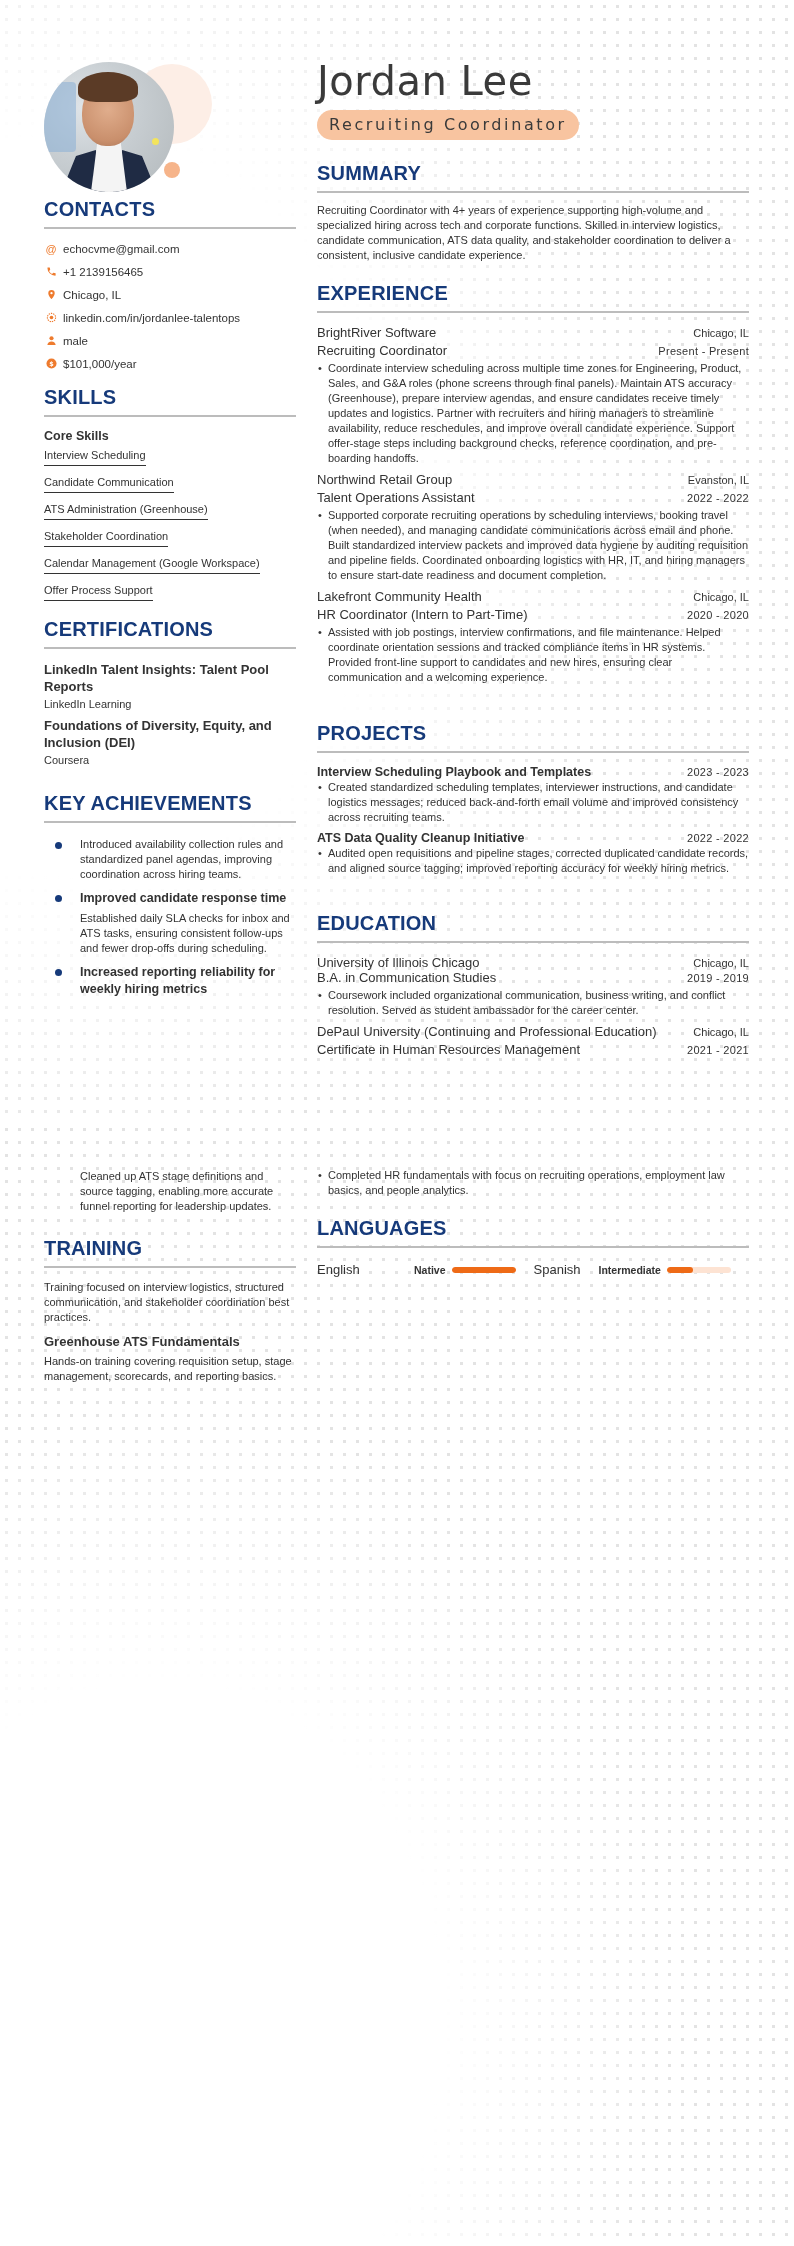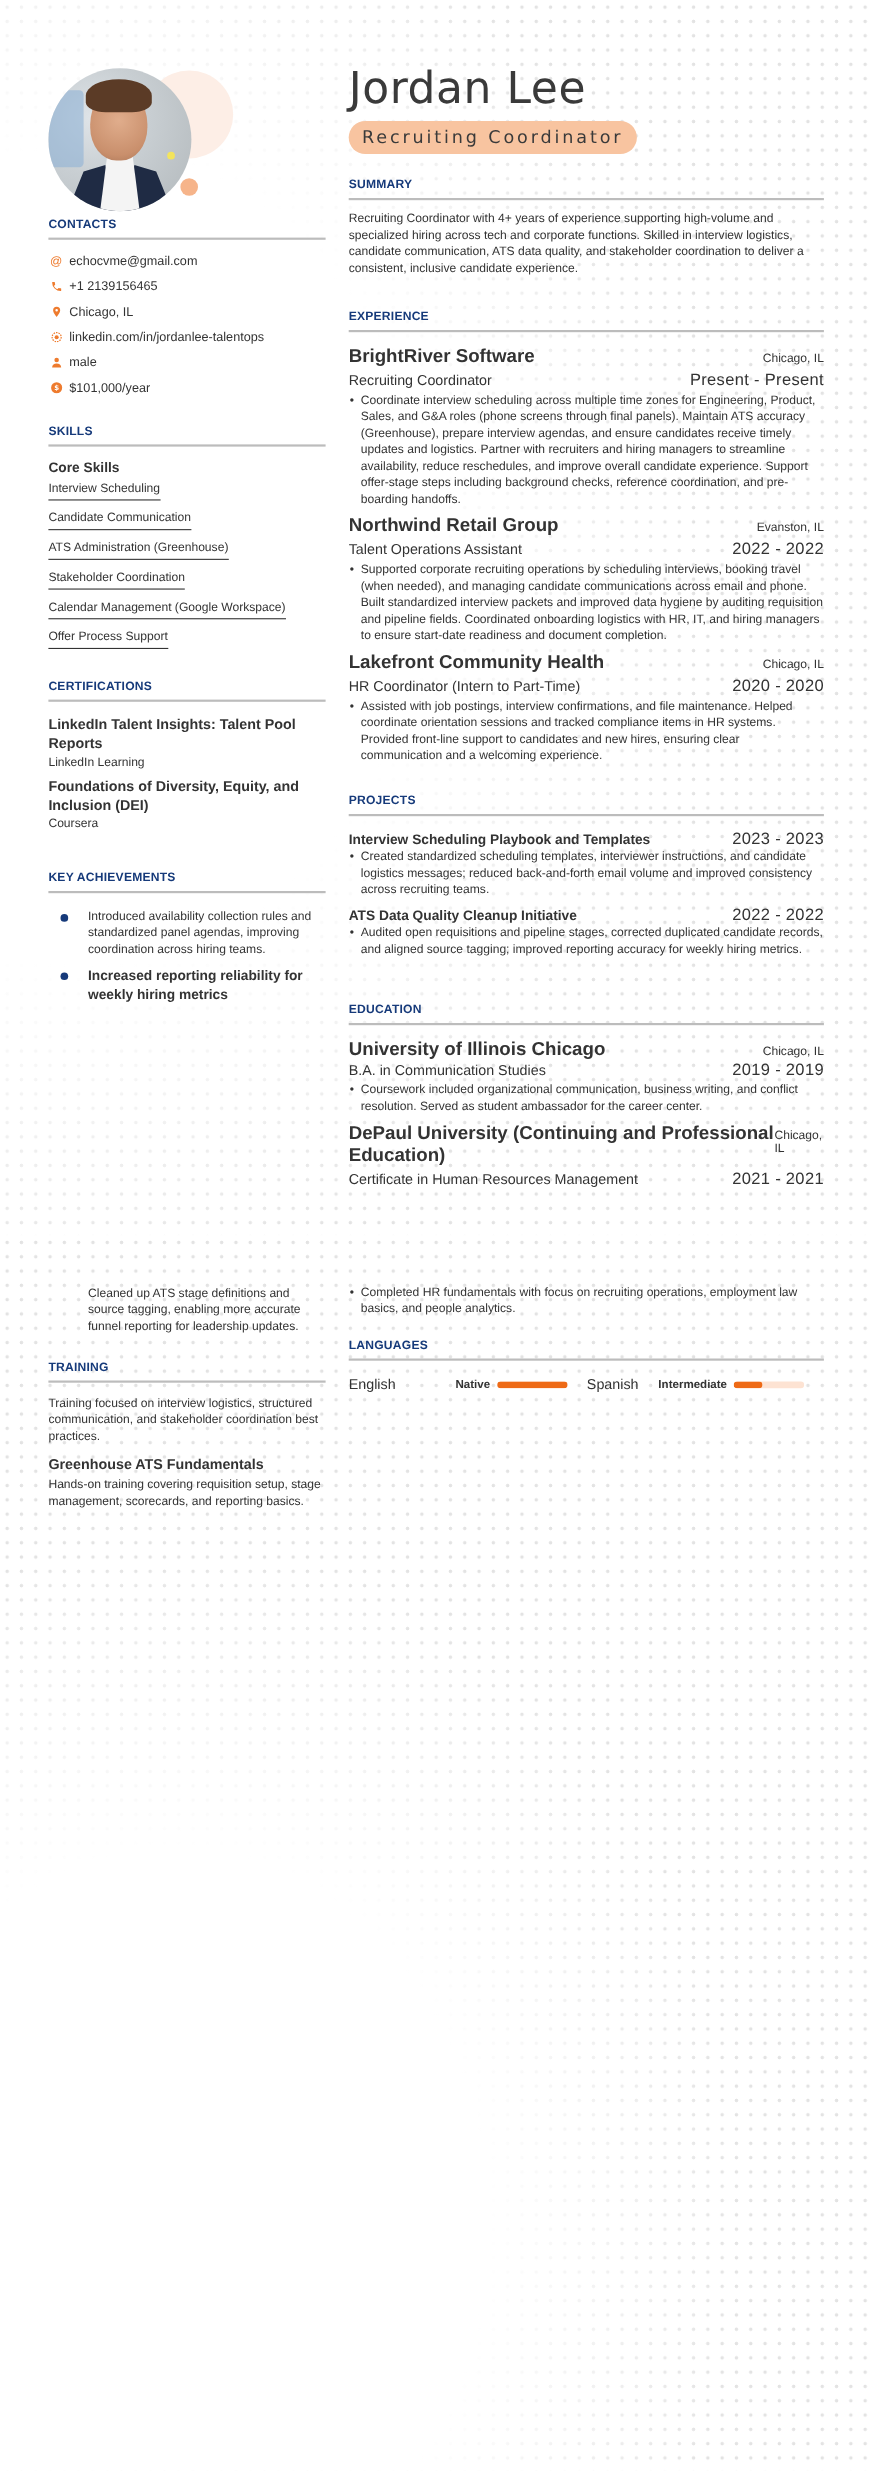--- a/index.html
+++ b/index.html
@@ -69,21 +69,21 @@
       font-family: "DejaVu Sans", sans-serif;
     }
     .title-pill {
       position: absolute; left: 317px; top: 110px; height: 30px; padding: 0 12px;
       background: #f8c4a0; border-radius: 15px;
       font-size: 16px; letter-spacing: 2.6px; color: #3a3a3a; line-height: 30px;
       font-family: "DejaVu Sans", sans-serif;
     }
 
     .section-title {
-      font-size: 11px; font-weight: 700; color: #163a7a;
+      font-size: 20px; font-weight: 700; color: #163a7a;
       padding-bottom: 6px; border-bottom: 2px solid #bcbcbc; margin-bottom: 8px;
       letter-spacing: 0.2px;
     }
 
     
     .contact-list { list-style: none; }
     .contact-item { display: flex; align-items: center; height: 23px; font-size: 11.5px; color: #333; }
     .contact-item .ic { width: 14px; height: 14px; margin-right: 5px; display: inline-flex; align-items: center; justify-content: center; color: #ee7b2e; font-size: 11px; }
     .contact-item .ic svg { width: 11px; height: 11px; }
 
@@ -99,24 +99,24 @@
     
     .ach { position: relative; padding-left: 36px; margin-bottom: 8px; }
     .ach .bullet { position: absolute; left: 11px; top: 5px; width: 7px; height: 7px; background: #163a7a; border-radius: 50%; }
     .ach-title { font-size: 12.5px; font-weight: 700; color: #333; line-height: 17px; }
     .ach-desc { font-size: 11px; color: #333; line-height: 15px; margin-top: 4px; }
 
     
     .summary-text { font-size: 11px; line-height: 15px; color: #333; }
     .entry { margin-bottom: 6px; }
     .row { display: flex; justify-content: space-between; align-items: baseline; }
-    .org { font-size: 17px; font-weight: 700; color: #333; }
+    .org { font-size: 13px; font-weight: 400; color: #333; text-align: right; }
     .loc { font-size: 11px; color: #333; }
     .role { font-size: 13px; color: #333; }
-    .dates { font-size: 15px; color: #333; letter-spacing: 0.3px; }
+    .dates { font-size: 11px; color: #333; letter-spacing: 0.3px; }
     .bullets { list-style: none; margin-top: 3px; }
     .bullets li { position: relative; padding-left: 11px; font-size: 11px; line-height: 15px; color: #333; }
     .bullets li::before { content: "•"; position: absolute; left: 1px; top: 0; }
     .proj-name { font-size: 12.5px; font-weight: 700; color: #333; }
 
     .footer { position: absolute; left: 41px; right: 44px; font-size: 10px; color: #333; display: flex; justify-content: space-between; align-items: baseline; margin-top: 43px; }
     .footer .brand { font-size: 12.5px; color: #163a7a; }
     .footer .powered { font-size: 10px; }
 
     
@@ -226,20 +226,25 @@
   </div>
 
   <div class="left" style="top:792px;">
     <div class="section-title">KEY ACHIEVEMENTS</div>
     <div class="ach" style="margin-top:14px;">
       <span class="bullet"></span>
       <div class="ach-desc">Introduced availability collection rules and standardized panel agendas, improving coordination across hiring teams.</div>
     </div>
     <div class="ach">
       <span class="bullet"></span>
+      <div class="ach-title">Improved candidate response time</div>
+      <div class="ach-desc">Established daily SLA checks for inbox and ATS tasks, ensuring consistent follow-ups and fewer drop-offs during scheduling.</div>
+    </div>
+    <div class="ach">
+      <span class="bullet"></span>
       <div class="ach-title">Increased reporting reliability for weekly hiring metrics</div>
     </div>
   </div>
 
   <div class="right" style="top:162px;">
     <div class="section-title">SUMMARY</div>
     <p class="summary-text" style="margin-top:10px;">Recruiting Coordinator with 4+ years of experience supporting high-volume and specialized hiring across tech and corporate functions. Skilled in interview logistics, candidate communication, ATS data quality, and stakeholder coordination to deliver a consistent, inclusive candidate experience.</p>
   </div>
 
   <div class="right" style="top:282px;">

